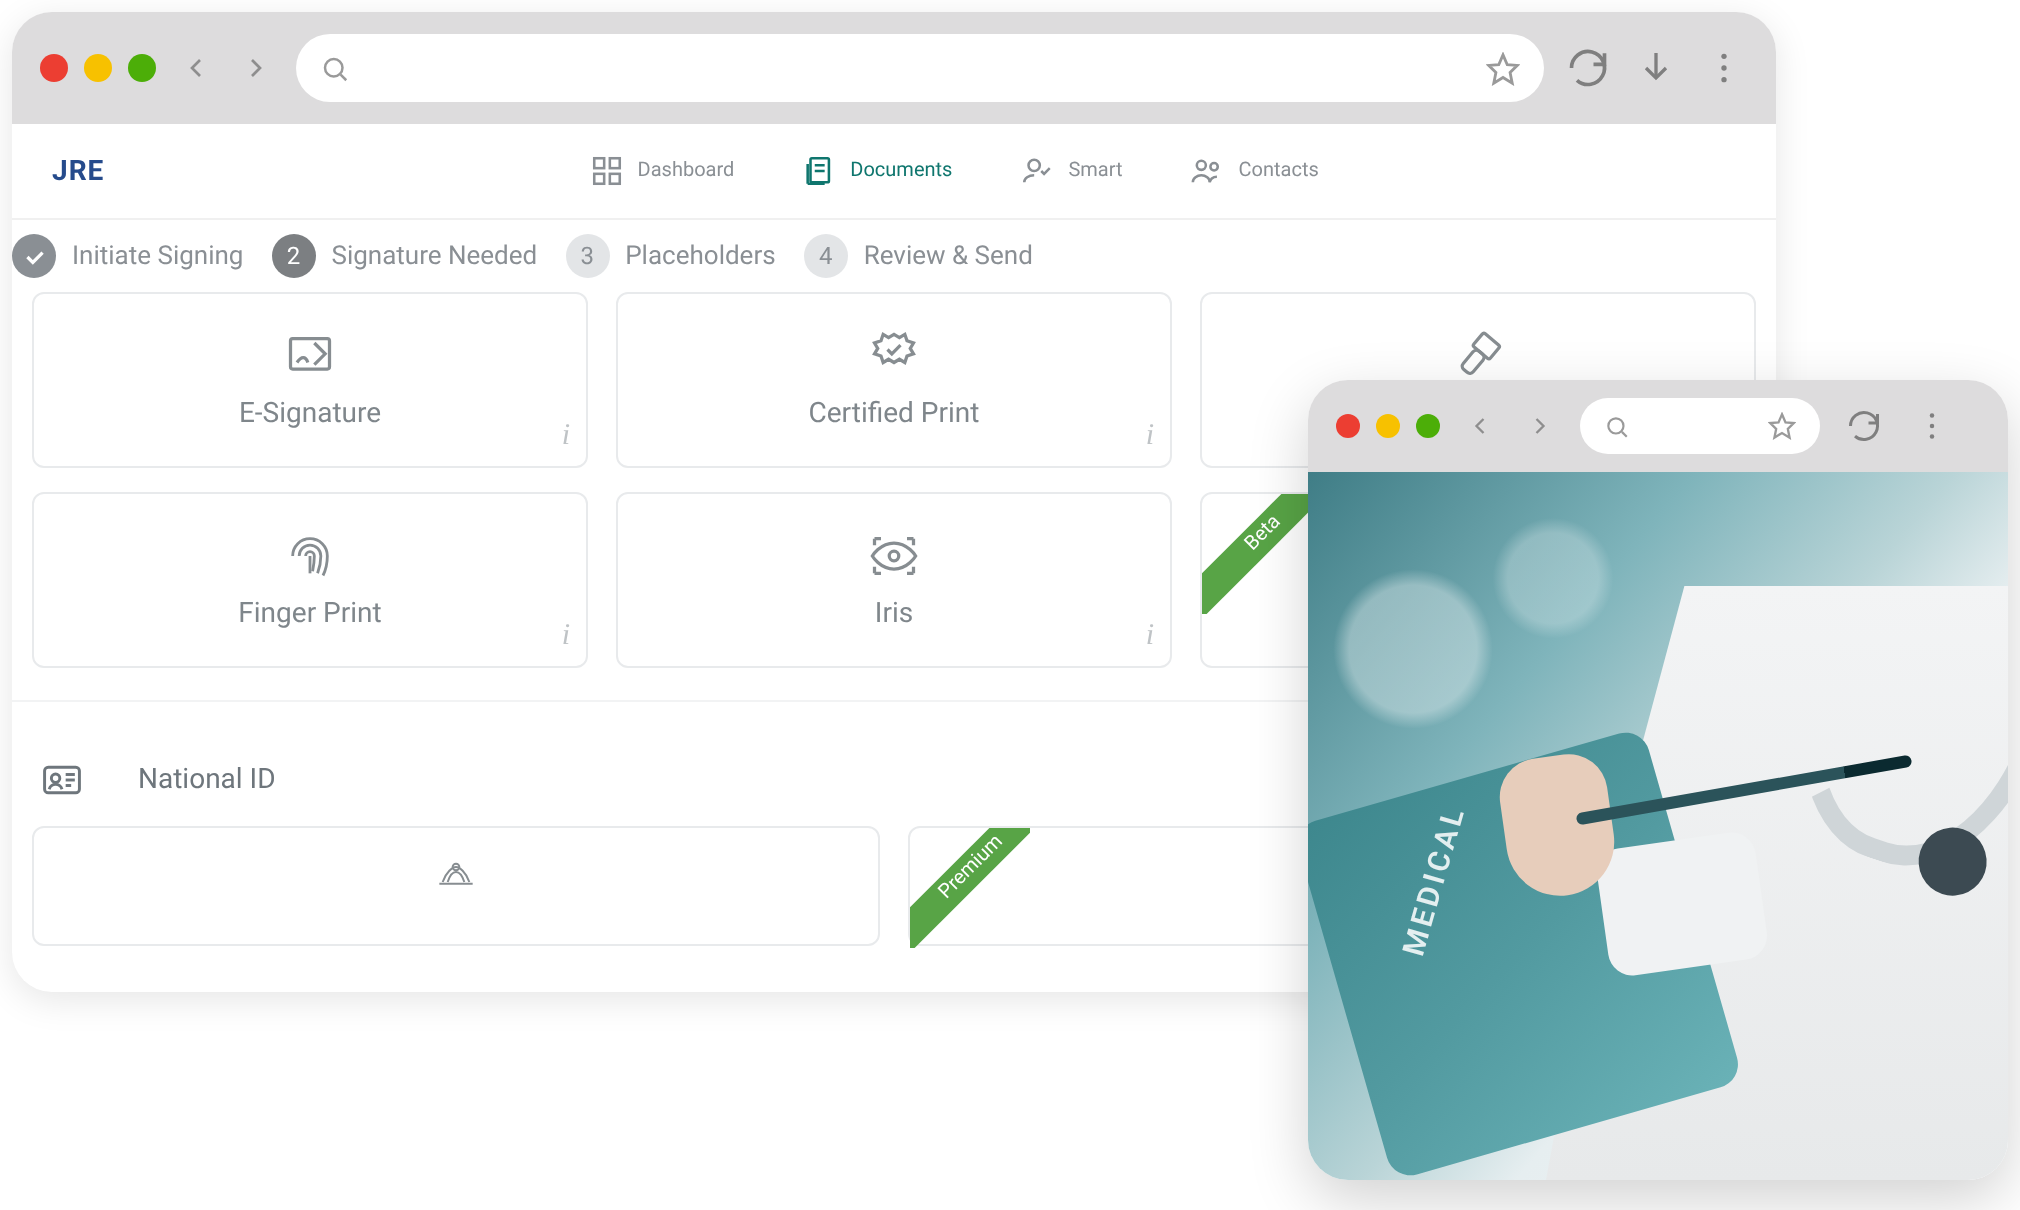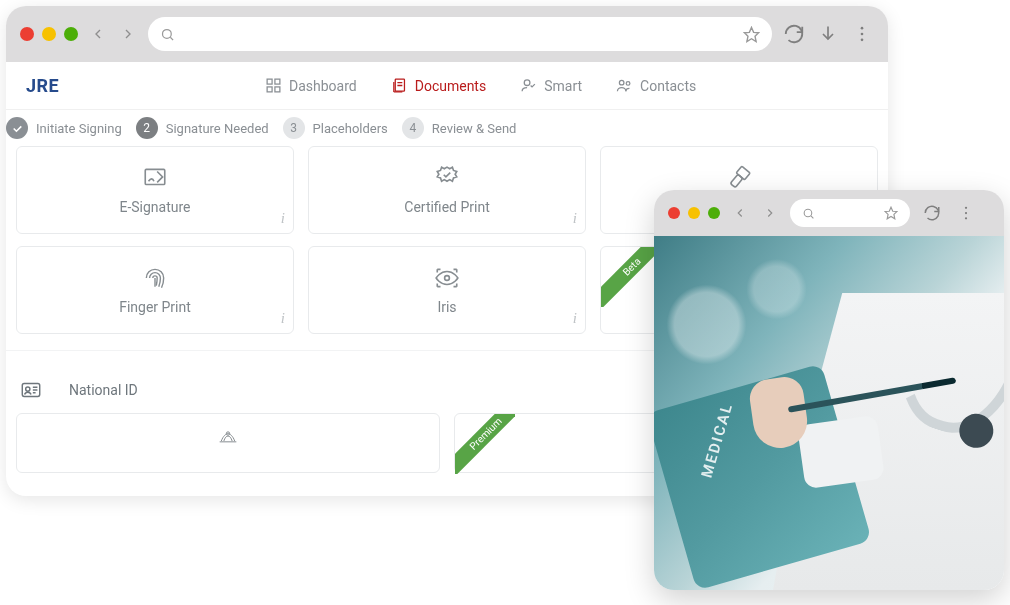--- a/index.html
+++ b/index.html
@@ -45,27 +45,27 @@
   }
   .search-pill.main { flex:1; }
   .search-pill .spacer{flex:1;}
   .chrome-icon { width:24px;color:#7f7f7f; display:flex;align-items:center;justify-content:center; }
 
   
   .app-nav {
     height:48px; display:flex; align-items:center; gap:34px;
     padding:0 20px; border-bottom:1px solid #f0f0f0;
   }
-  .brand { color:#264b8c; font-weight:700; font-size:18px; letter-spacing:.5px; }
+  .brand { color:#264b8c; font-weight:700; font-size:14px; letter-spacing:.5px; }
   .nav-spacer { flex:1; }
   .nav-item {
-    display:flex; align-items:center; gap:7px; color:#8a8f94; font-size:14px;
+    display:flex; align-items:center; gap:7px; color:#8a8f94; font-size:10px;
     cursor:pointer;
   }
-  .nav-item.active { color:#b91c1c; }
+  .nav-item.active { color:#0f766e; }
   .nav-ico { width:17px;height:17px; }
 
   
   .stepper {
     height:36px; display:flex; align-items:center; gap:14px;
     font-size:13px; color:#8a8f94;
   }
   .step { display:flex; align-items:center; gap:8px; }
   .step-badge {
     width:22px;height:22px;border-radius:50%;

